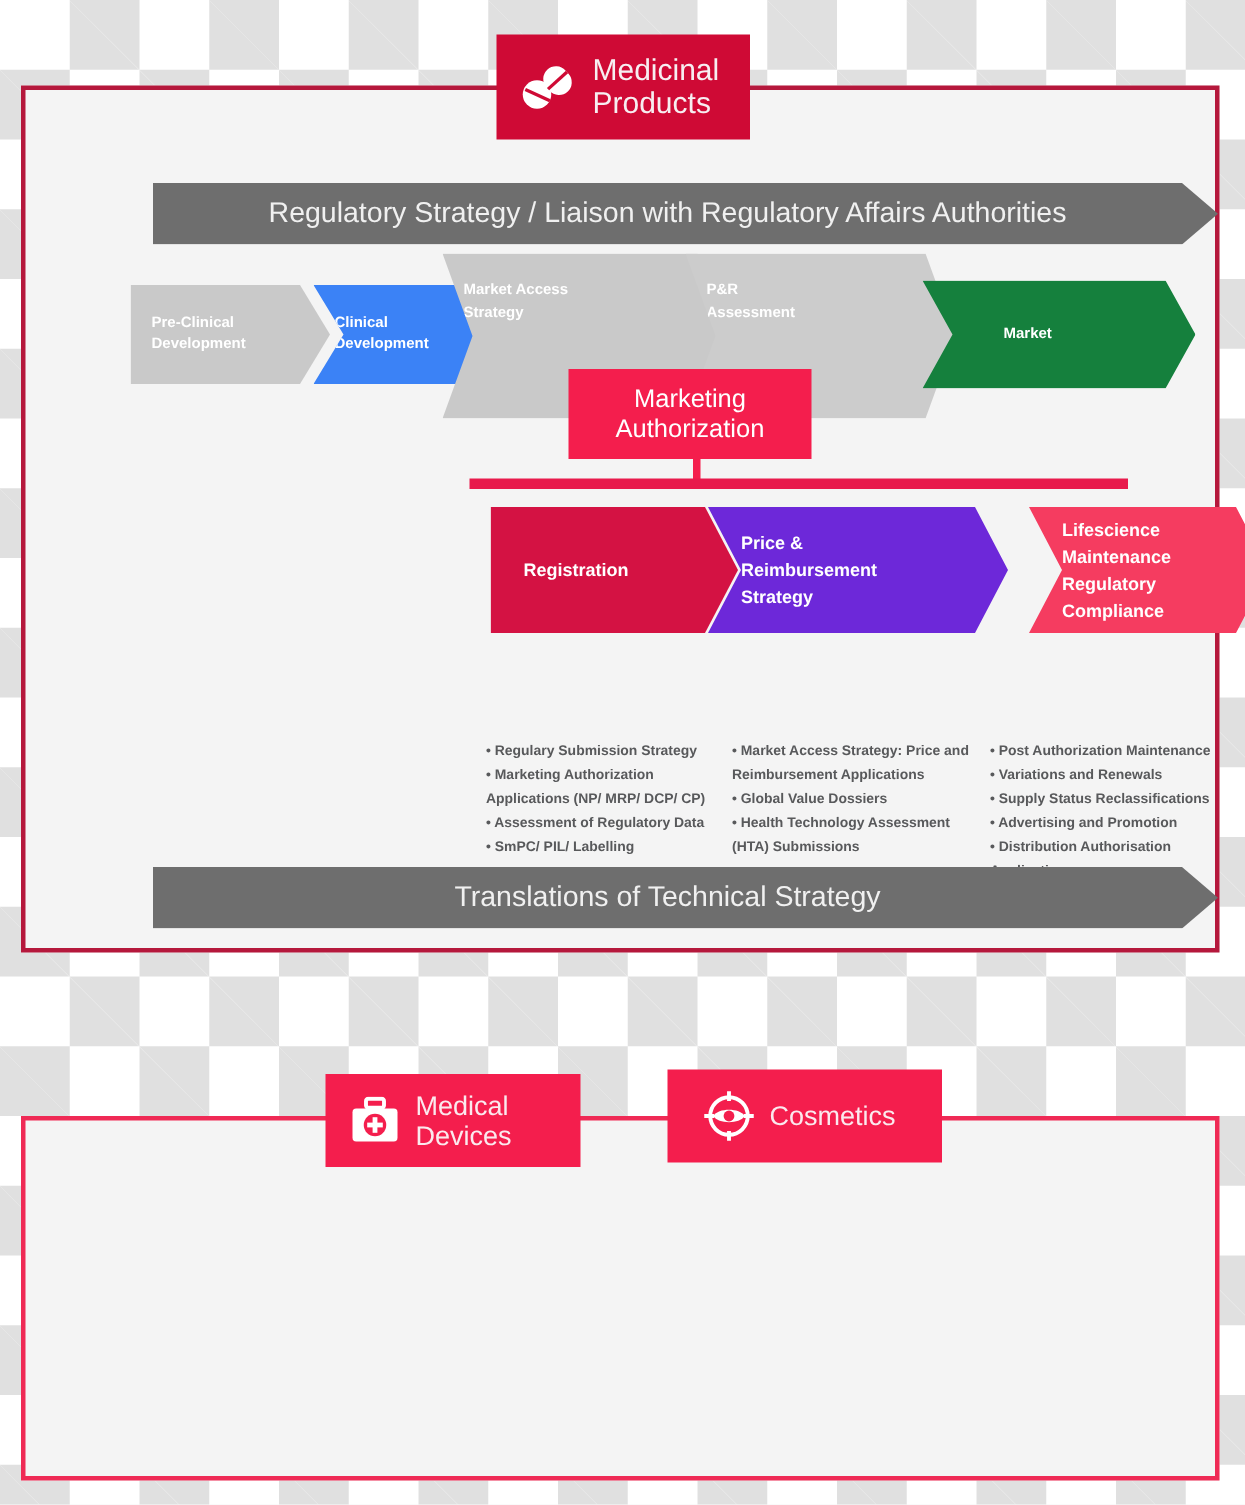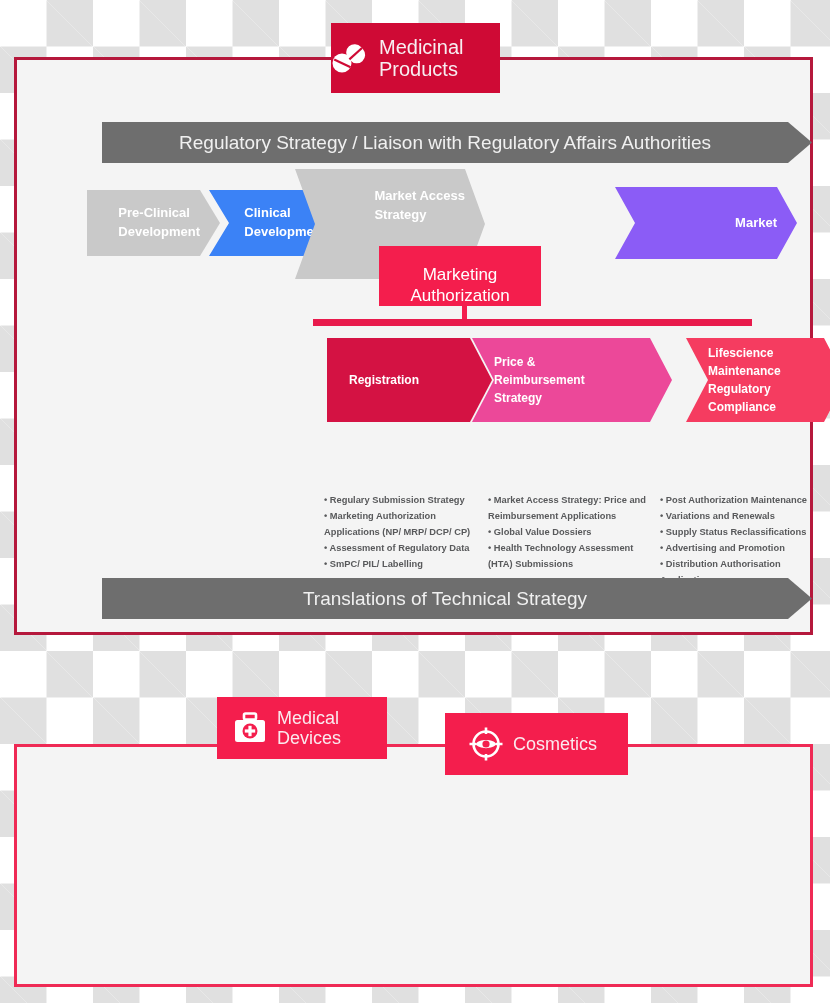--- a/index.html
+++ b/index.html
@@ -29,20 +29,21 @@
 
   
   #medicinal-badge {
     position: absolute;
     left: 331px; top: 23px;
     width: 169px; height: 70px;
     background: #cf0a35;
     display: flex;
     align-items: center;
     gap: 10px;
+    padding-left: 16px;
     z-index: 6;
   }
   #medicinal-badge .badge-label {
     color: #f7eef1;
     font-size: 20px;
     line-height: 1.12;
   }
 
   
   .banner {
@@ -60,47 +61,46 @@
     padding-right: 24px;
   }
   #banner-top    { left: 85px; top: 62px;  width: 710px; height: 41px; }
   #banner-bottom { left: 85px; top: 518px; width: 710px; height: 41px; }
 
   
   .gchev {
     position: absolute;
     background: #c4c4c4;
     color: #ffffff;
-    font-size: 13px;
+    font-size: 10px;
     font-weight: bold;
     line-height: 1.45;
     display: flex;
     align-items: center;
     padding-left: 14px;
     padding-right: 20px;
     clip-path: polygon(0 0, calc(100% - 20px) 0, 100% 50%, calc(100% - 20px) 100%, 0 100%, 20px 50%);
-    justify-content: flex-end;
   }
   .gchev.flat-left {
     clip-path: polygon(0 0, calc(100% - 20px) 0, 100% 50%, calc(100% - 20px) 100%, 0 100%);
   }
   #gchev-0 { left: 70px;  top: 130px; width: 133px; height: 66px; background: #c9c9c9; }
   #gchev-1 { left: 192px; top: 130px; width: 137px; height: 66px; background: #3b82f6; }
   #gchev-2 { left: 278px; top: 109px; width: 190px; height: 110px; background: #c9c9c9; }
   #gchev-3 { left: 440px; top: 109px; width: 180px; height: 110px; background: #cccccc; }
-  #gchev-4 { left: 598px; top: 127px; width: 182px; height: 72px; background: #8b5cf6; }
+  #gchev-4 { left: 598px; top: 127px; width: 182px; height: 72px; background: #15803d; }
 
   
   #marketing-auth {
     position: absolute;
     left: 362px; top: 186px;
     width: 162px; height: 60px;
     background: #f41e4d;
     display: flex;
-    align-items: flex-end;
+    align-items: center;
     justify-content: center;
     text-align: center;
     color: #ffffff;
     font-size: 17px;
     line-height: 1.2;
     z-index: 4;
   }
   #ma-stem {
     position: absolute;
     left: 445px; top: 246px;
@@ -167,21 +167,21 @@
     align-items: center;
     gap: 10px;
     padding-left: 16px;
     z-index: 6;
   }
   .cat-badge .cat-label {
     color: #fbe9ee;
     font-size: 18px;
     line-height: 1.12;
   }
-  #badge-devices   { left: 217px; top: 697px; width: 170px; }
+  #badge-devices   { left: 217px; top: 716px; width: 170px; }
   #badge-cosmetics { left: 445px; top: 713px; width: 183px; padding-left: 24px; }
 
   .icon-svg { display: block; flex: 0 0 auto; }
 </style>
 </head>
 <body>
 
 <div id="top-panel" style="border-color: rgb(181, 24, 60);">
 
   <div class="banner" id="banner-top">
@@ -190,34 +190,37 @@
 
   <div class="gchev flat-left" id="gchev-0">
     <span>Pre-Clinical<br>Development</span>
   </div>
   <div class="gchev" id="gchev-1">
     <span>Clinical<br>Development</span>
   </div>
   <div class="gchev" id="gchev-2">
     <span style="align-self:flex-start; margin-top:18px;">Market Access<br>Strategy</span>
   </div>
+  <div class="gchev" id="gchev-3">
+    <span style="align-self:flex-start; margin-top:18px;">P&amp;R<br>Assessment</span>
+  </div>
   <div class="gchev" id="gchev-4">
     <span style="padding-left:40px;">Market</span>
   </div>
 
   <div id="marketing-auth" style="background: rgb(244, 30, 77);">
     <span>Marketing<br>Authorization</span>
   </div>
   <div id="ma-stem"></div>
   <div id="red-rule"></div>
 
   <div class="rchev flat-left" id="rchev-0" style="background: rgb(212, 18, 67);">
     <span>Registration</span>
   </div>
-  <div class="rchev" id="rchev-1" style="background: #ec4899;">
+  <div class="rchev" id="rchev-1" style="background: #6d28d9;">
     <span>Price &amp;<br>Reimbursement<br>Strategy</span>
   </div>
   <div class="rchev" id="rchev-2" style="background: rgb(245, 60, 96);">
     <span>Lifescience<br>Maintenance<br>Regulatory<br>Compliance</span>
   </div>
 
   <div class="bullets" id="bullets-1">
       <p>• Market Access Strategy: Price and Reimbursement Applications</p>
       <p>• Global Value Dossiers</p>
       <p>• Health Technology Assessment (HTA) Submissions</p>

